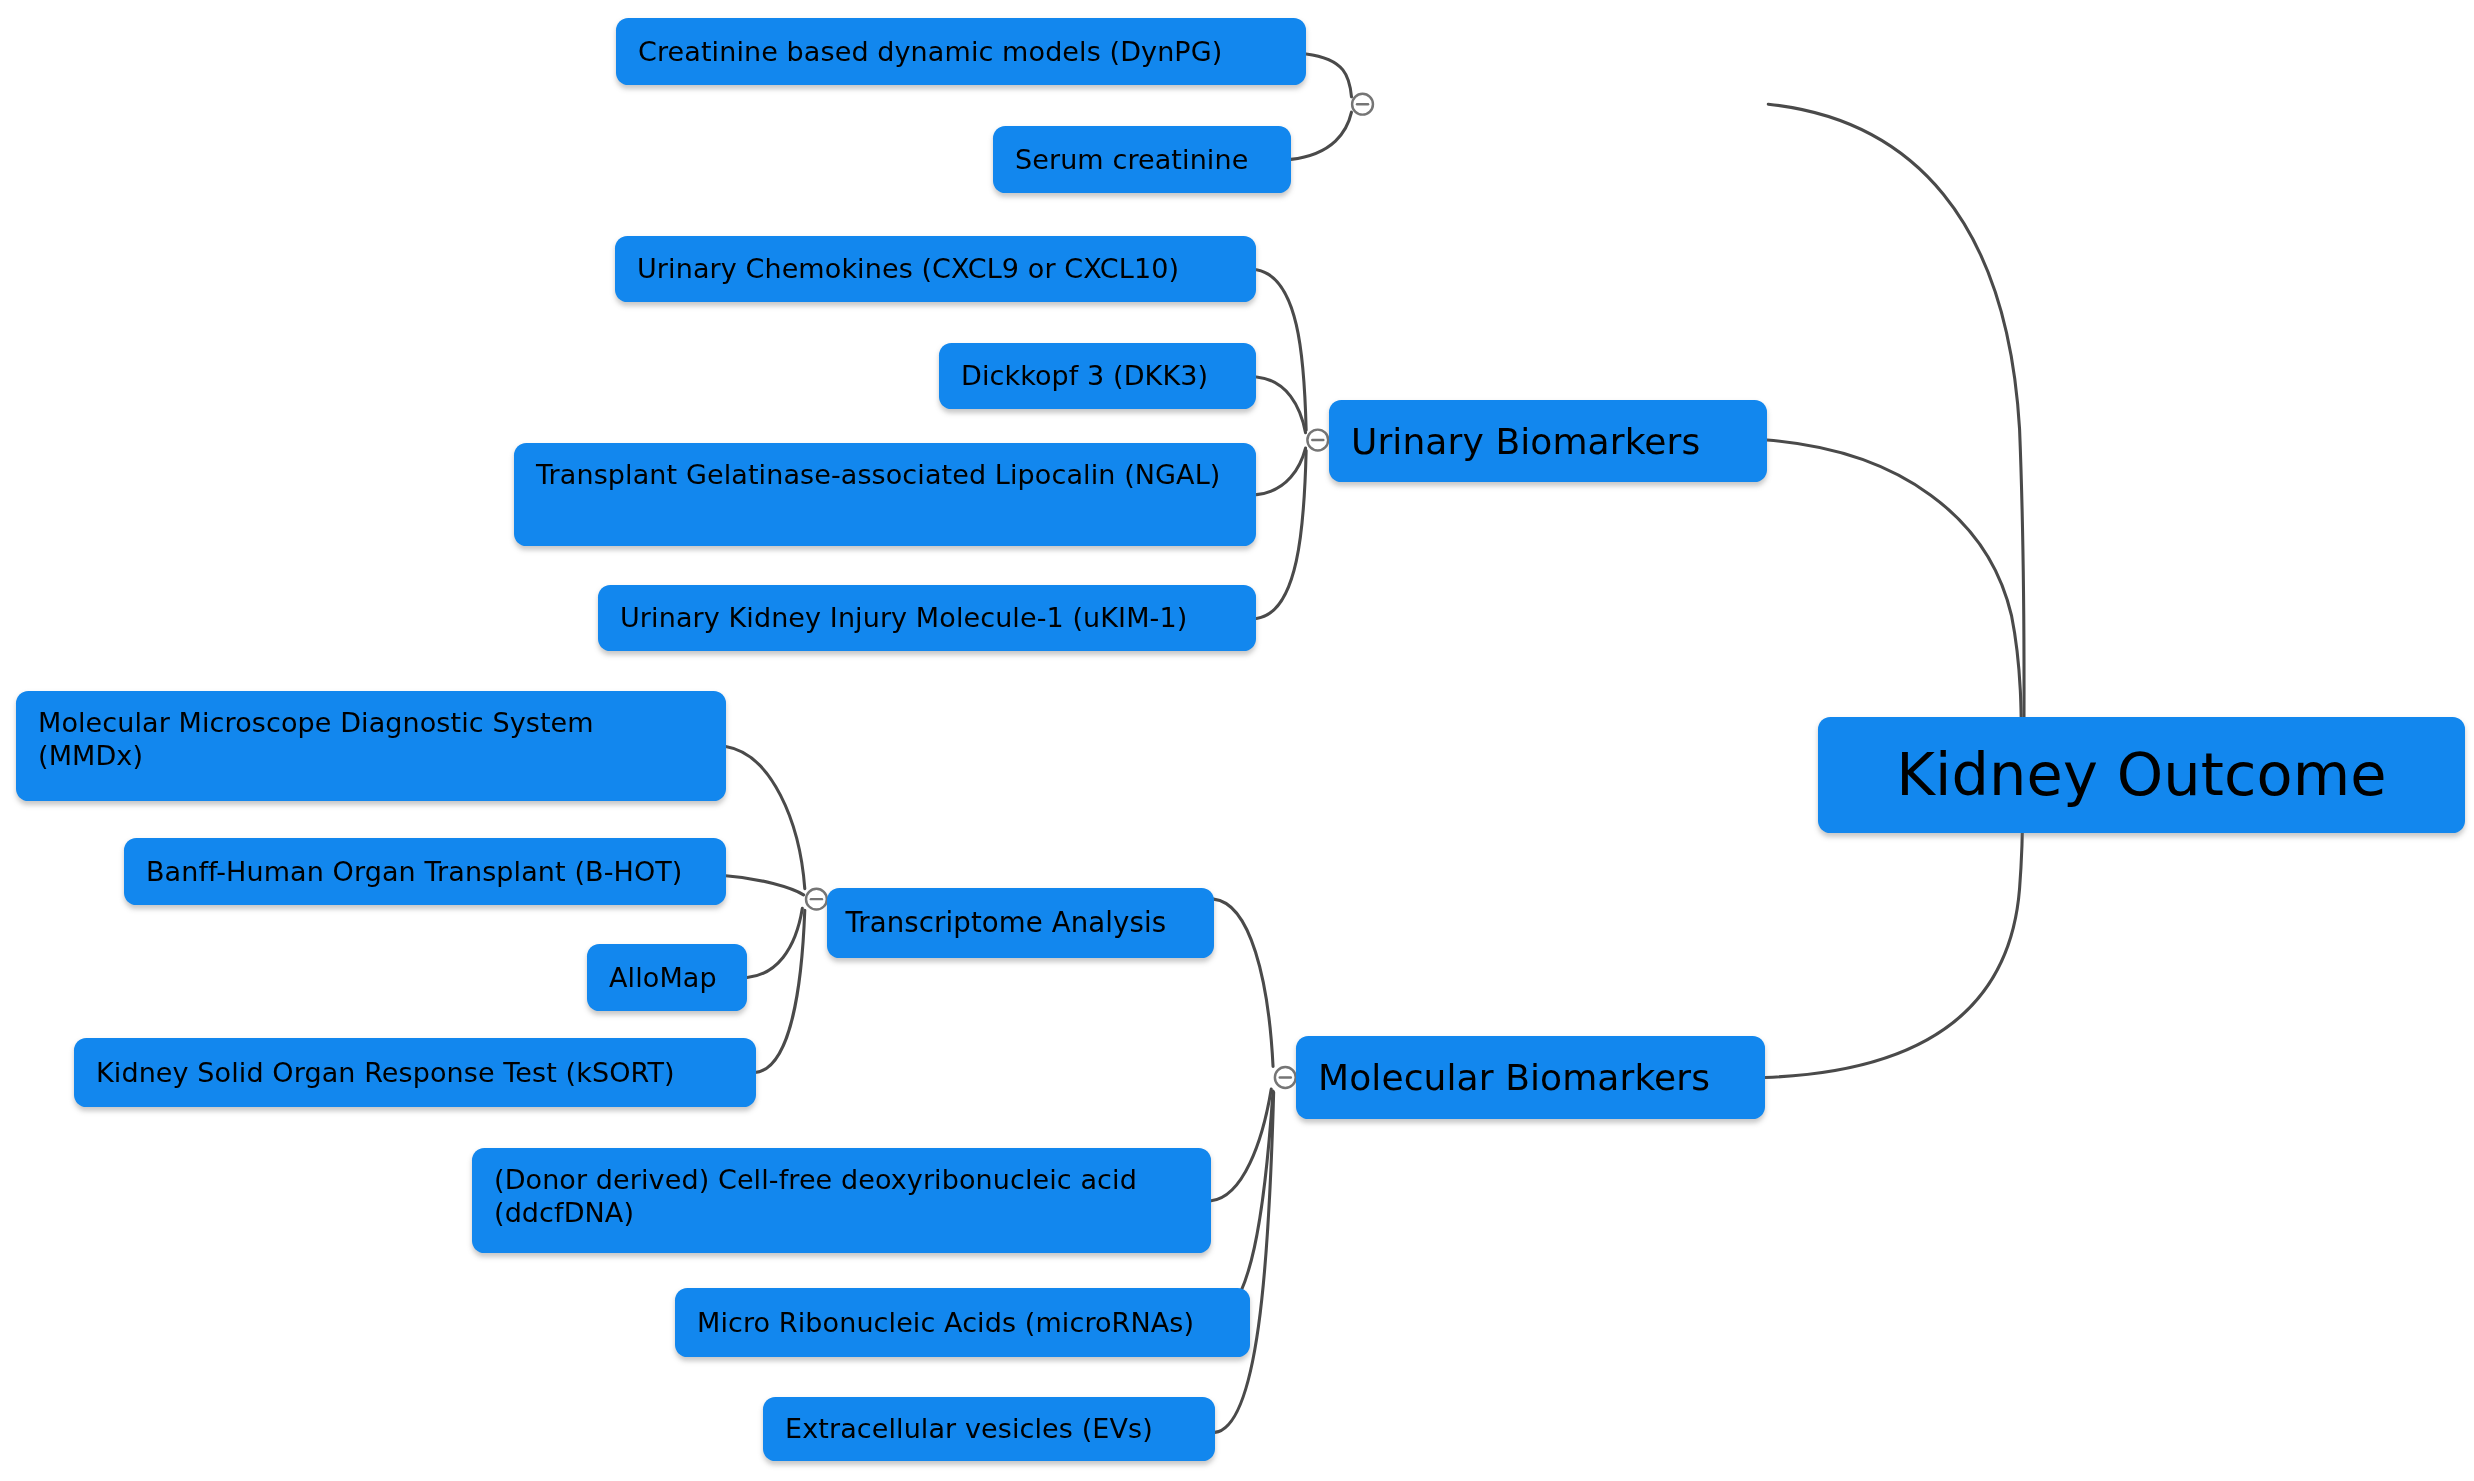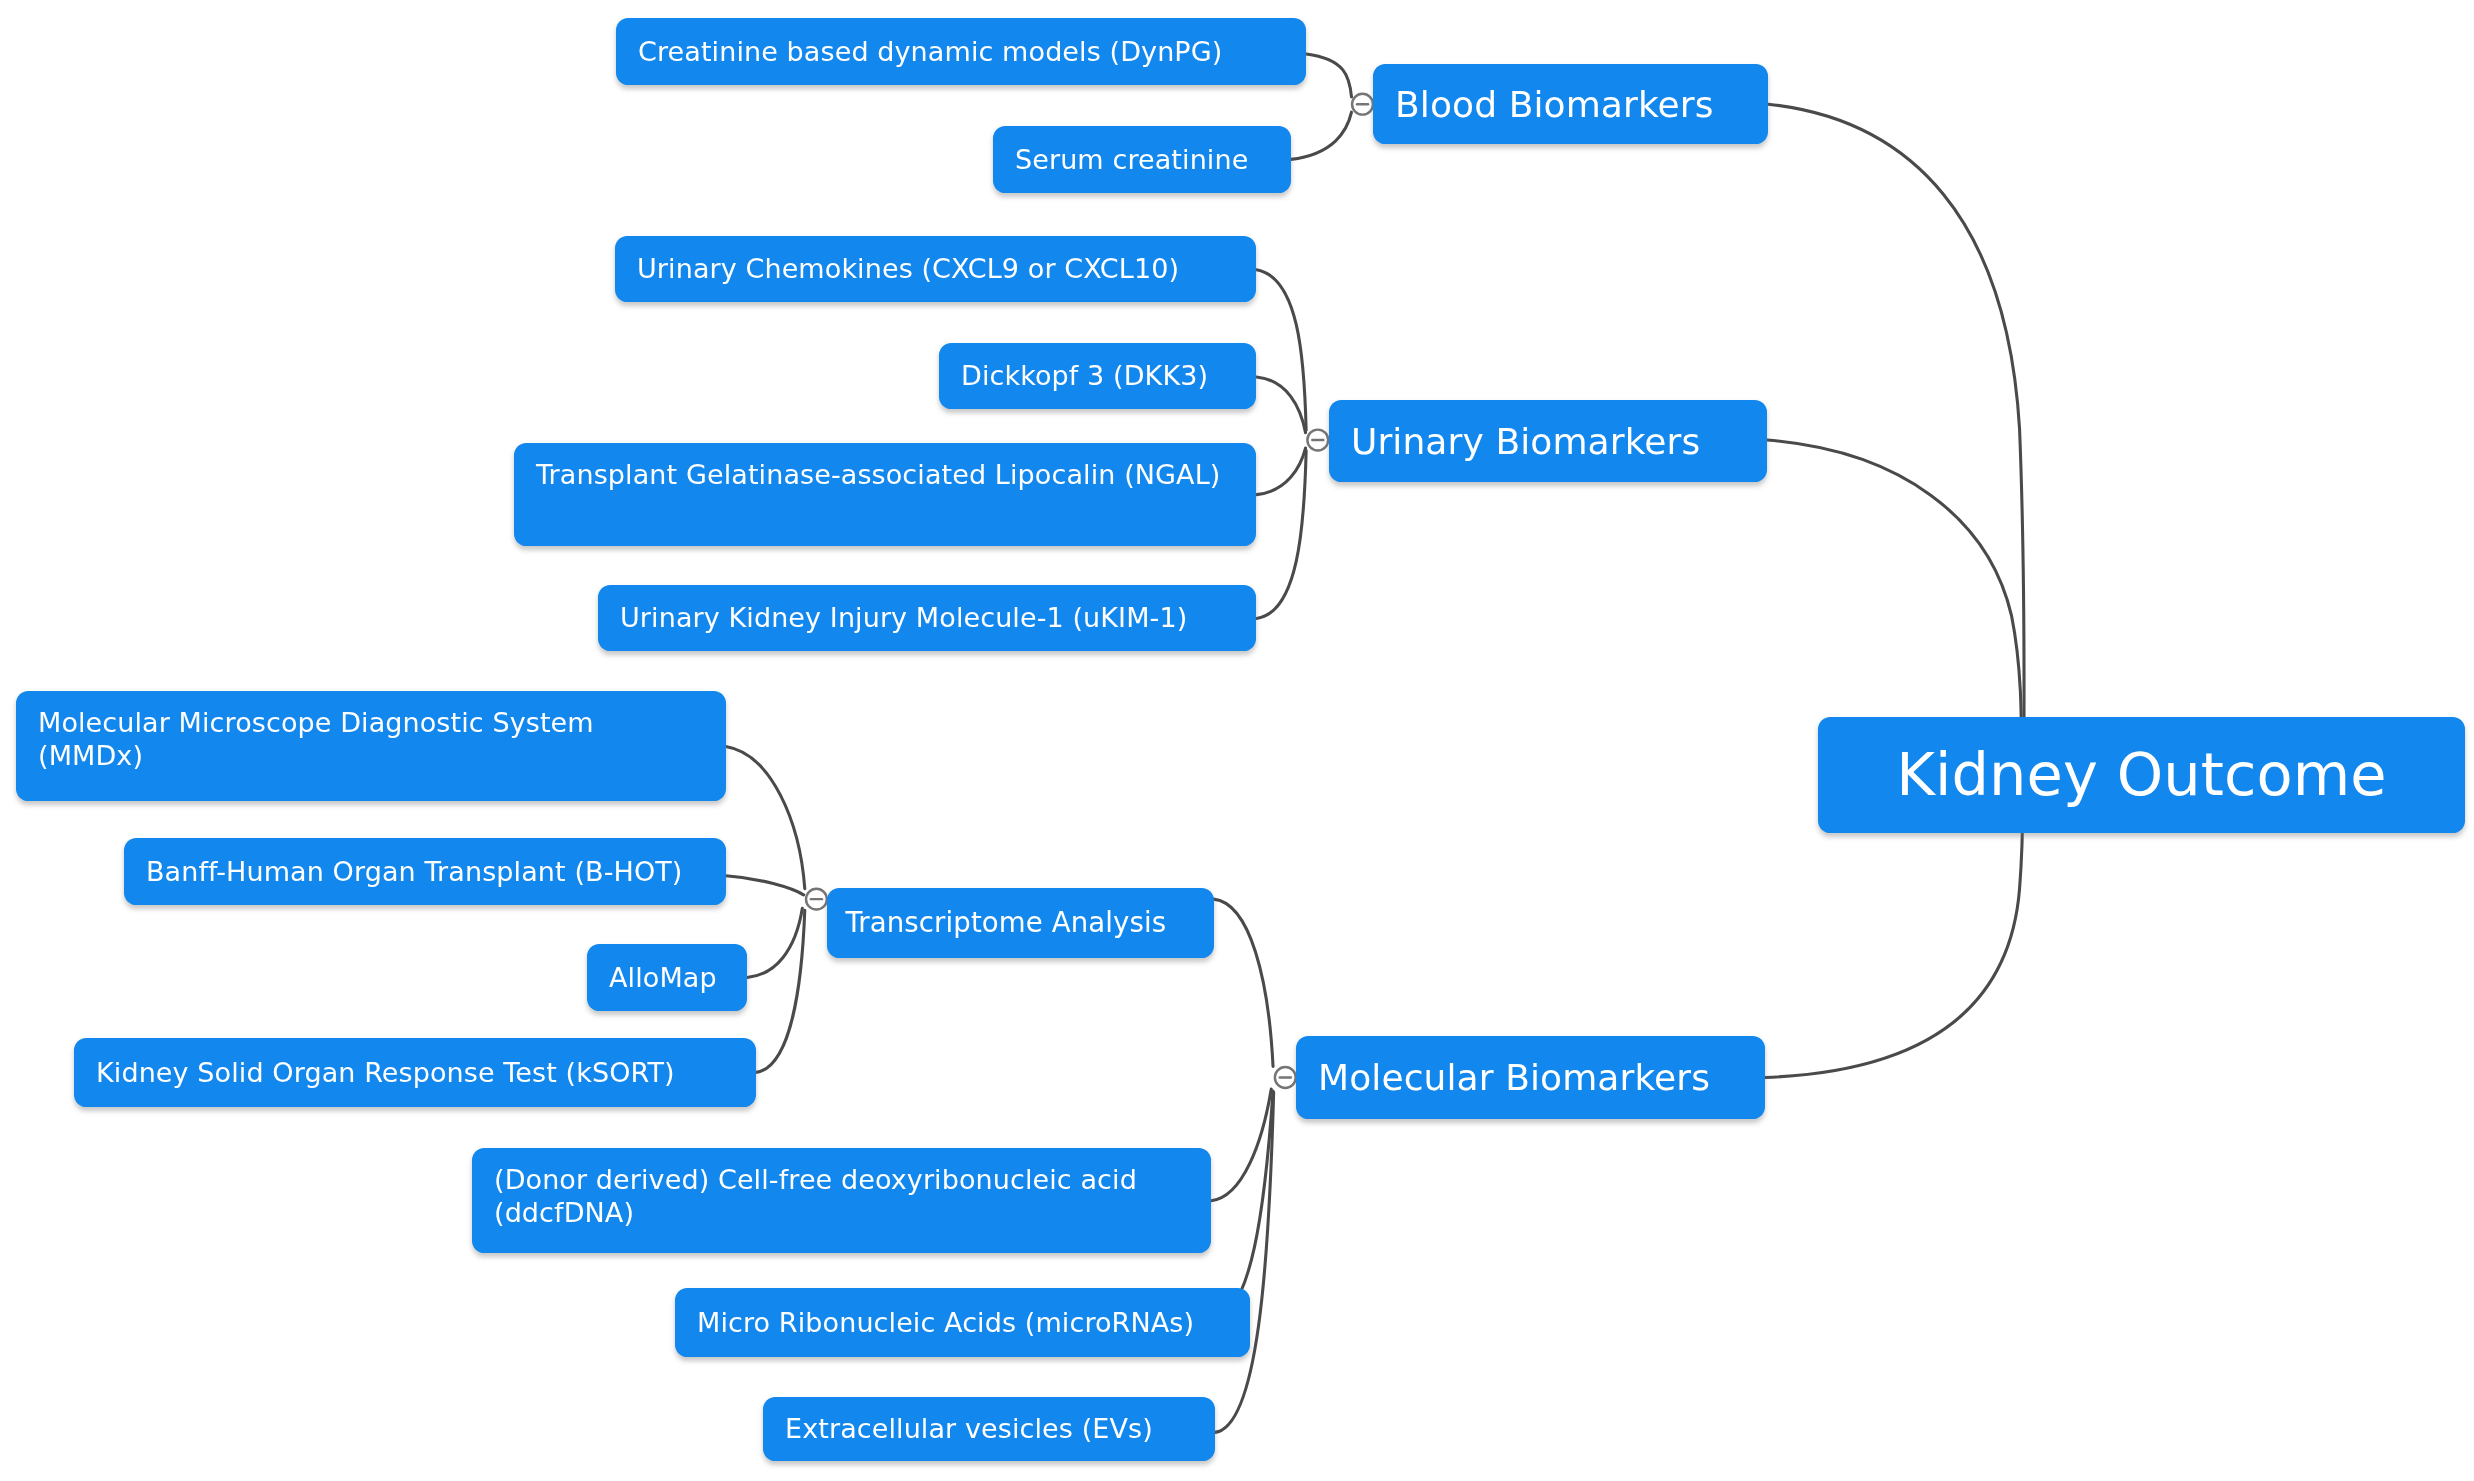--- a/index.html
+++ b/index.html
@@ -33,21 +33,21 @@
     stroke-width: 4;
   }
   .collapse-minus {
     stroke: #757575;
     stroke-width: 4;
     stroke-linecap: round;
   }
   .node {
     position: absolute;
     background: #1287ee;
-    color: #ffffff;
+    color: #000000;
     border-radius: 12.3px;
     box-shadow: 0 3.7px 5.5px rgba(110,110,110,0.38);
     display: flex;
     align-items: center;
     box-sizing: border-box;
     padding: 0 22px;
     font-size: 27px;
     line-height: 1.25;
     letter-spacing: 0.1px;
   }
@@ -110,23 +110,20 @@
       <line class="collapse-minus" x1="2088" y1="1758" x2="2106" y2="1758"></line>
     </g>
   </svg>
 
   <div class="node single" style="left:616px; top:18.4px; width:690px; height:67px;">
     <span>Creatinine based dynamic models (DynPG)</span>
   </div>
   <div class="node single" style="left:993px; top:126px; width:298px; height:67px;">
     <span>Serum creatinine</span>
   </div>
-  <div class="node parent single" style="left:1373px; top:64px; width:395px; height:80px;">
-    <span>Blood Biomarkers</span>
-  </div>
 
   <div class="node single" style="left:615px; top:236px; width:641px; height:66px;">
     <span>Urinary Chemokines (CXCL9 or CXCL10)</span>
   </div>
   <div class="node single" style="left:939px; top:343px; width:317px; height:66px;">
     <span>Dickkopf 3 (DKK3)</span>
   </div>
   <div class="node multiline" style="left:514px; top:443px; width:742px; height:103px;">
     <span>Transplant Gelatinase-associated Lipocalin (NGAL)</span>
   </div>

